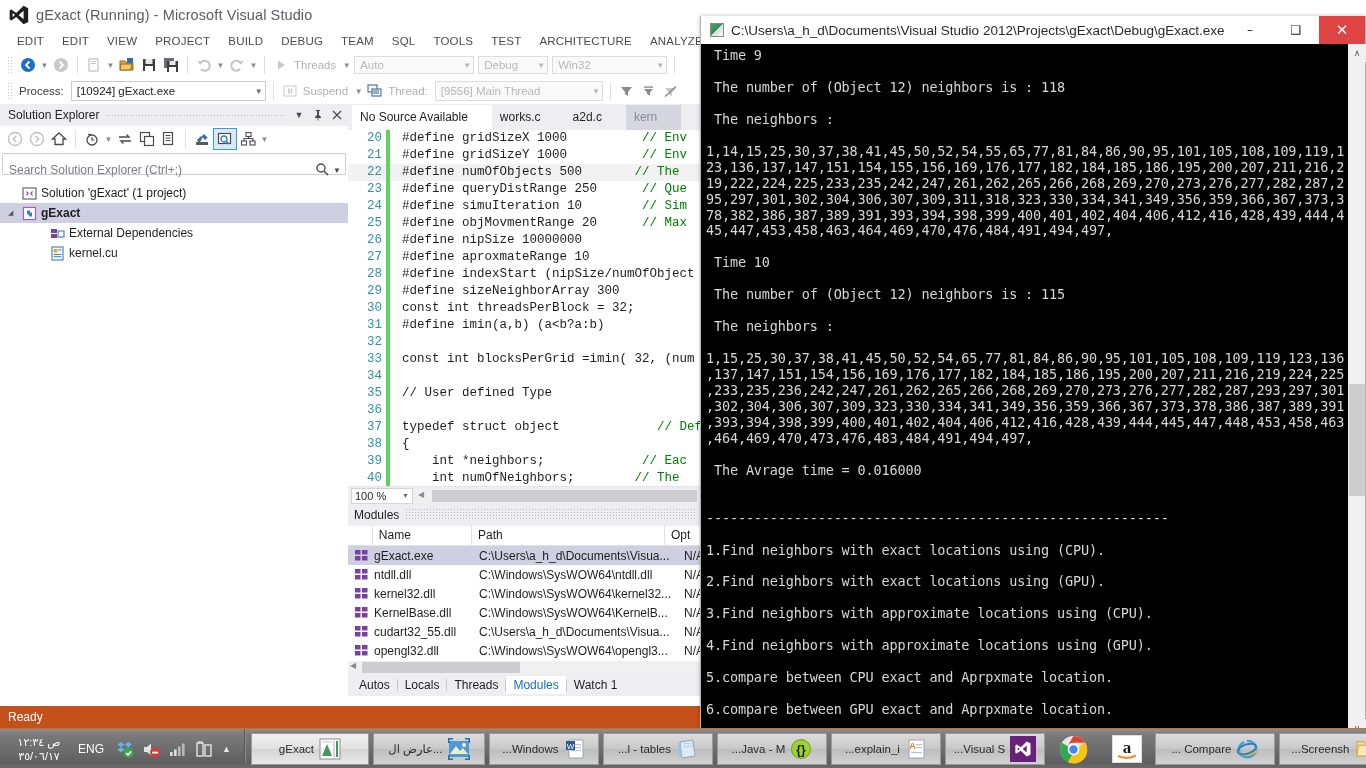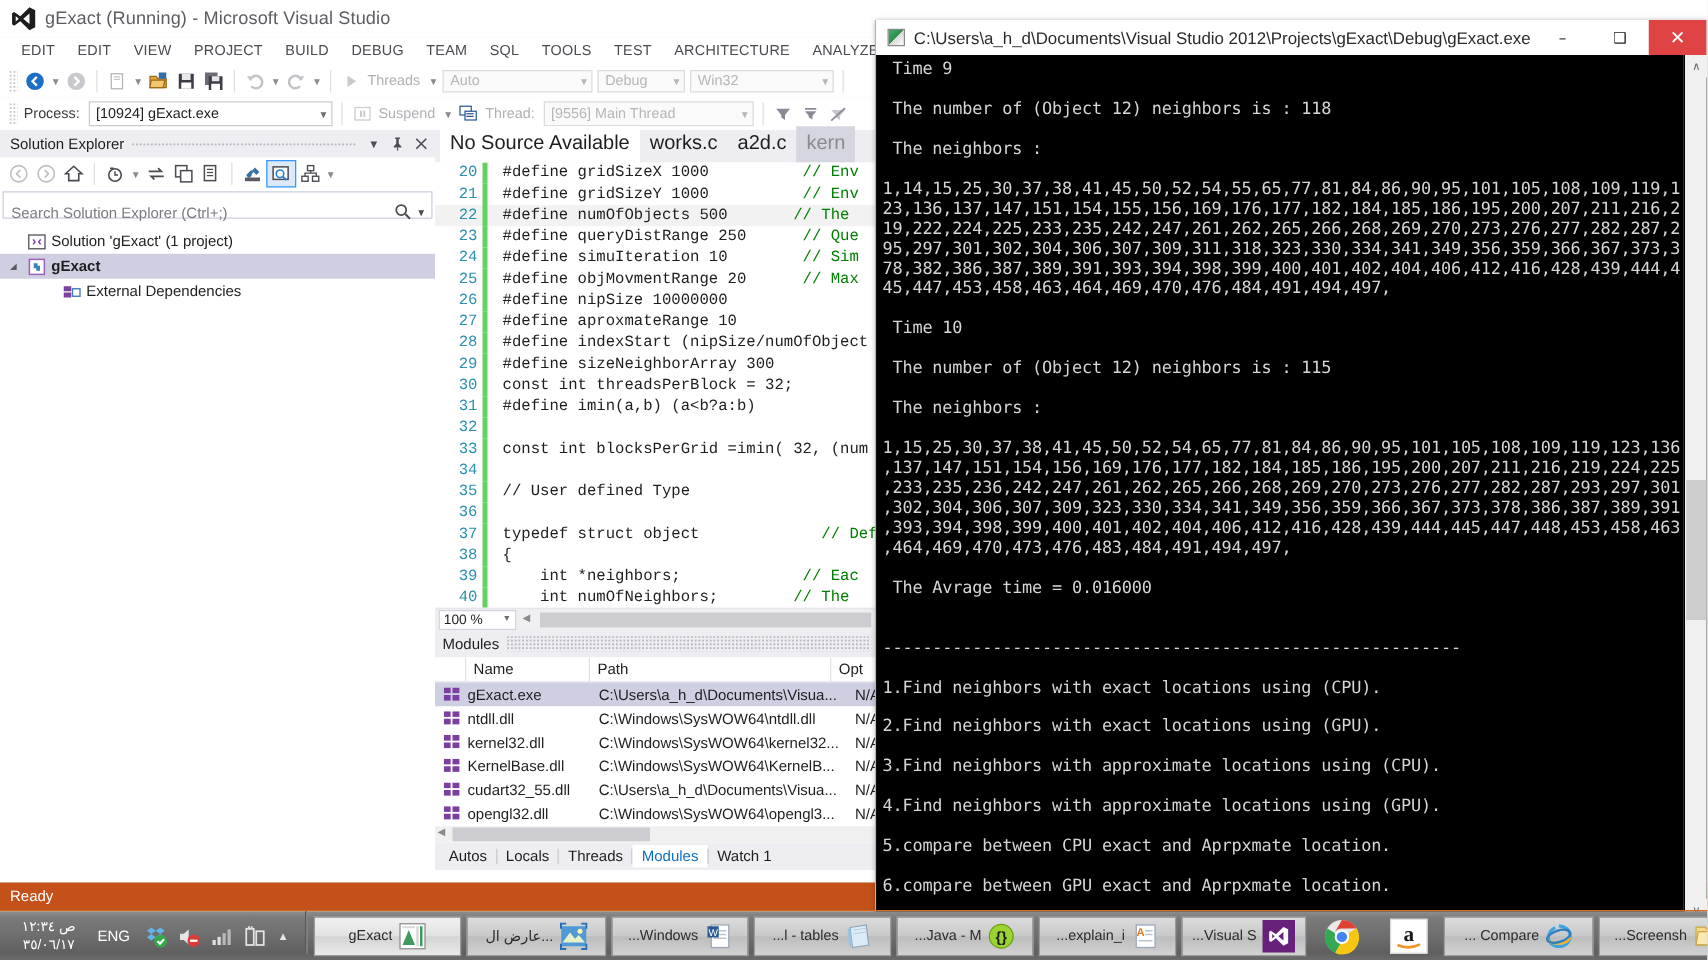--- a/index.html
+++ b/index.html
@@ -83,21 +83,21 @@
   .tr { display:flex; align-items:center; height:20px; padding-left:8px; white-space:nowrap; }
   .tr.sel { background:#cfcfe2; }
   .tr .exp { width:12px; font-size:7px; color:#5a5a60; flex:0 0 auto; }
   .tr .ti { width:18px; height:16px; flex:0 0 auto; display:flex; align-items:center; justify-content:center; }
   .tr .tx { padding-left:3px; }
   .tr .tx.b { font-weight: bold; }
 
   
   #editor-col { position:absolute; left:348px; top:0; width:355px; height:602px; background:#fff; }
   #tabstrip { height:26px; display:flex; align-items:flex-end; background:#eeeef2; padding-left:4px; }
-  #tabstrip .tab { font-size:16px; color:#1e1e1e; padding:5px 8px 6px 8px; white-space:nowrap; }
+  #tabstrip .tab { font-size:12px; color:#1e1e1e; padding:5px 24px 6px 8px; white-space:nowrap; }
   #tabstrip .tab.act { background:#fff; }
   #tabstrip .tab.dim { color:#8a8a90; background:#d6d6e0; }
   #code-area { position:relative; height:356px; background:#ffffff; overflow:hidden;
      font-family:"Liberation Mono", monospace; font-size:12.5px; }
   .cline { height:17px; line-height:17px; display:flex; white-space:pre; }
   .cline.hl { background:#f2f2f2; }
   .ln { width:38px; text-align:right; color:#2b91af; flex:0 0 auto; padding-right:4px; }
   .chg { width:4px; background:#62d162; flex:0 0 auto; }
   .ctext { padding-left:12px; color:#1e1e1e; flex:1 1 auto; overflow:hidden; }
   .ctext .cmt { color:#008000; }
@@ -482,20 +482,32 @@
           <div class="tr" style="padding-left:48px">
             <span class="ti">
               <svg width="15" height="15" viewBox="0 0 15 15">
                   <rect x="1" y="3" width="6" height="4" fill="#7a3fa0"></rect>
                   <rect x="1" y="8" width="6" height="4" fill="#7a3fa0"></rect>
                   <rect x="8" y="5" width="6" height="6" fill="#fff" stroke="#3b7fbd" stroke-width="1.1"></rect>
                 </svg>
             </span>
             <span class="tx">External Dependencies</span>
           </div>
+          <div class="tr" style="padding-left:48px">
+            <span class="ti">
+              <svg width="15" height="15" viewBox="0 0 15 15">
+                  <rect x="2" y="1" width="11" height="13" fill="#fff" stroke="#3b7fbd" stroke-width="1.1"></rect>
+                  <rect x="3.6" y="3" width="3.6" height="3.6" fill="#f0a030"></rect>
+                  <rect x="8" y="3.4" width="3.4" height="1" fill="#3b7fbd"></rect>
+                  <rect x="3.6" y="8" width="7.8" height="1" fill="#3b7fbd"></rect>
+                  <rect x="3.6" y="10.2" width="7.8" height="1" fill="#3b7fbd"></rect>
+                </svg>
+            </span>
+            <span class="tx">kernel.cu</span>
+          </div>
         </div>
       </div>
 
       <div id="editor-col">
         <div id="tabstrip">
           <span class="tab act">No Source Available</span>
           <span class="tab">works.c</span>
           <span class="tab">a2d.c</span>
           <span class="tab dim">kern</span>
         </div>

